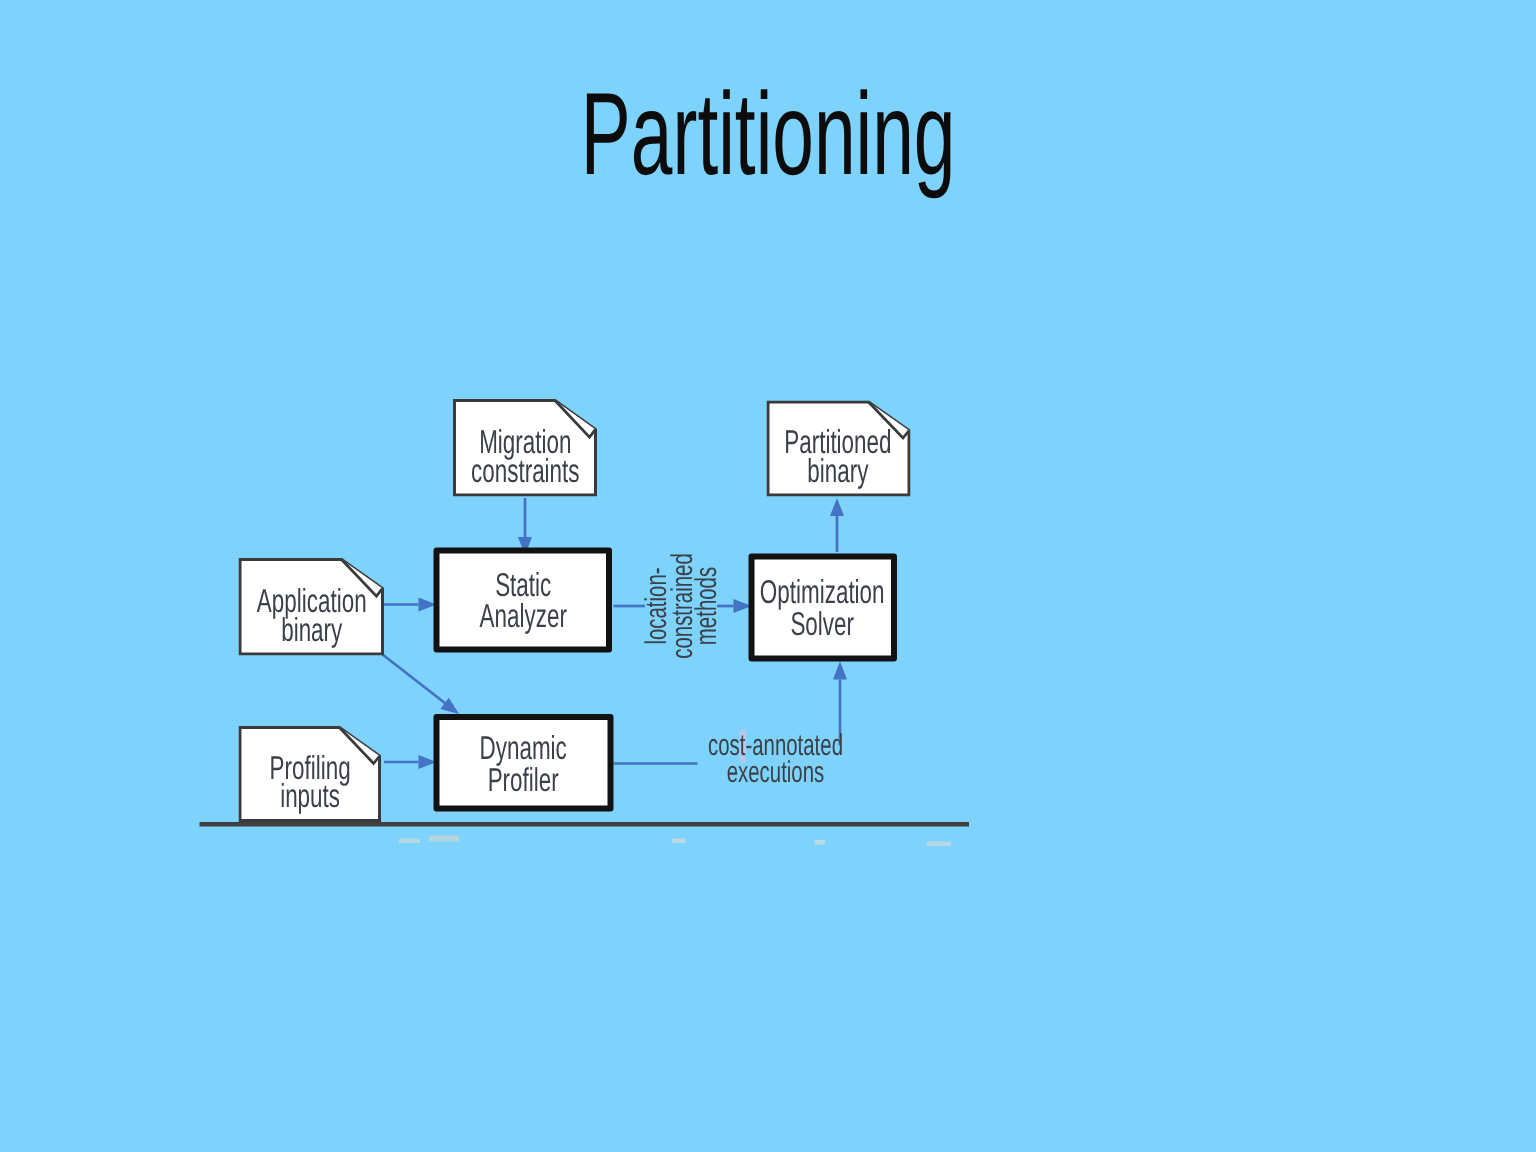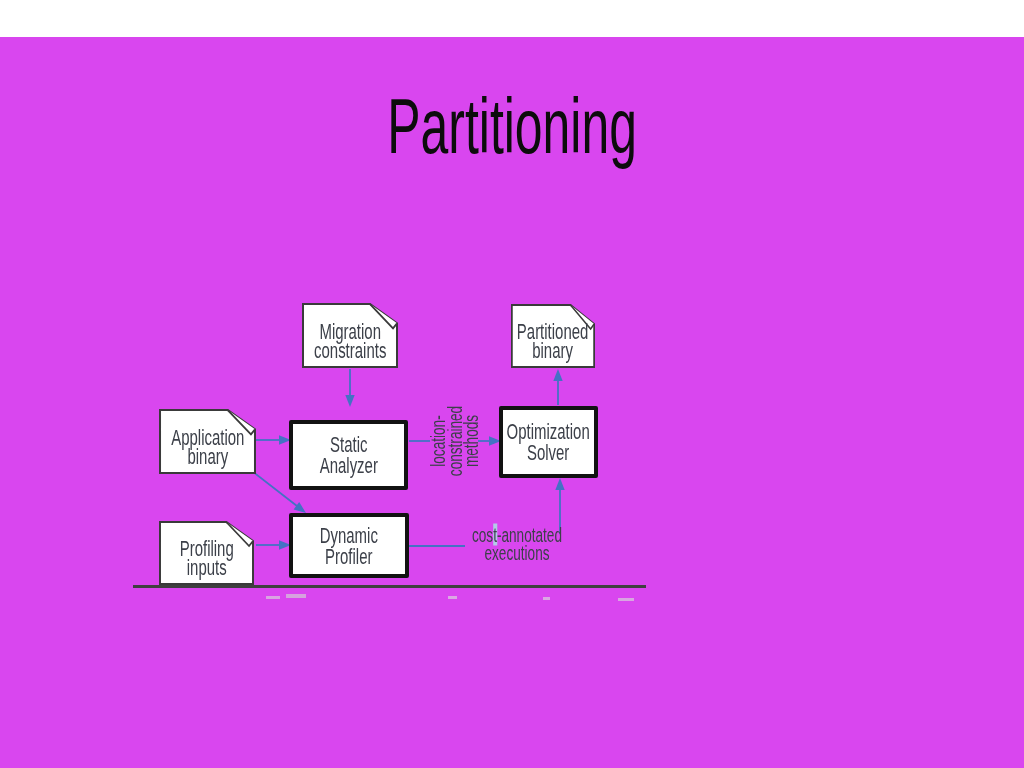--- a/index.html
+++ b/index.html
@@ -1,21 +1,21 @@
 <!DOCTYPE html>
 <html style="--arrow: #4472c4; --process-border: #121212; --document-border: #3a3a3a; --diagram-text: #3c4049; --highlight: #b3cbe8;"><head>
 <meta charset="utf-8">
 <style>
   html,body{margin:0;padding:0;}
   body{
     width:1024px;height:768px;background:#ffffff;overflow:hidden;
     font-family:"Liberation Sans",sans-serif;
     position:relative;
   }
-  .slide{position:absolute;inset:0;background:#d946ef;margin-top:37px;}
+  .slide{position:absolute;inset:0;background:#7dd3fc;}
 
   
   .title-wrap{position:absolute;left:0;right:0;top:46px;text-align:center;}
   .title-text{
     display:inline-block;font-size:78px;line-height:86px;font-weight:400;
     color:#0c0c0c;transform:scaleX(.64);transform-origin:center;
     white-space:nowrap;
   }
 
   
@@ -130,21 +130,21 @@
         <path class="doc-flap" d="M68 1 L91 25 L95 20"></path>
       </svg>
       <div class="doc-label">
           <div class="cond">
         <div>Migration</div>
         <div>constraints</div>
       </div>
         </div>
     </div>
 
-    <div class="doc" style="left:511px;top:267px;width:84px;height:64px">
+    <div class="doc" style="left:511px;top:267px;width:96px;height:64px">
       <svg viewBox="0 0 96 64" preserveAspectRatio="none">
         <path class="doc-outline" d="M1 1 H68 L95 20 V63 H1 Z"></path>
         <path class="doc-flap" d="M68 1 L91 25 L95 20"></path>
       </svg>
       <div class="doc-label">
           <div class="cond">
         <div>Partitioned</div>
         <div>binary</div>
       </div>
         </div>
@@ -169,21 +169,21 @@
         <path class="doc-flap" d="M68 1 L91 25 L95 20"></path>
       </svg>
       <div class="doc-label">
           <div class="cond">
         <div>Profiling</div>
         <div>inputs</div>
       </div>
         </div>
     </div>
 
-    <div class="proc" style="left:289px;top:383px;width:119px;height:70px">
+    <div class="proc" style="left:289px;top:365px;width:119px;height:70px">
       <div class="cond">
         <div>Static</div>
         <div>Analyzer</div>
       </div>
     </div>
 
     <div class="proc" style="left:499px;top:369px;width:99px;height:72px">
       <div class="cond">
         <div>Optimization</div>
         <div>Solver</div>

